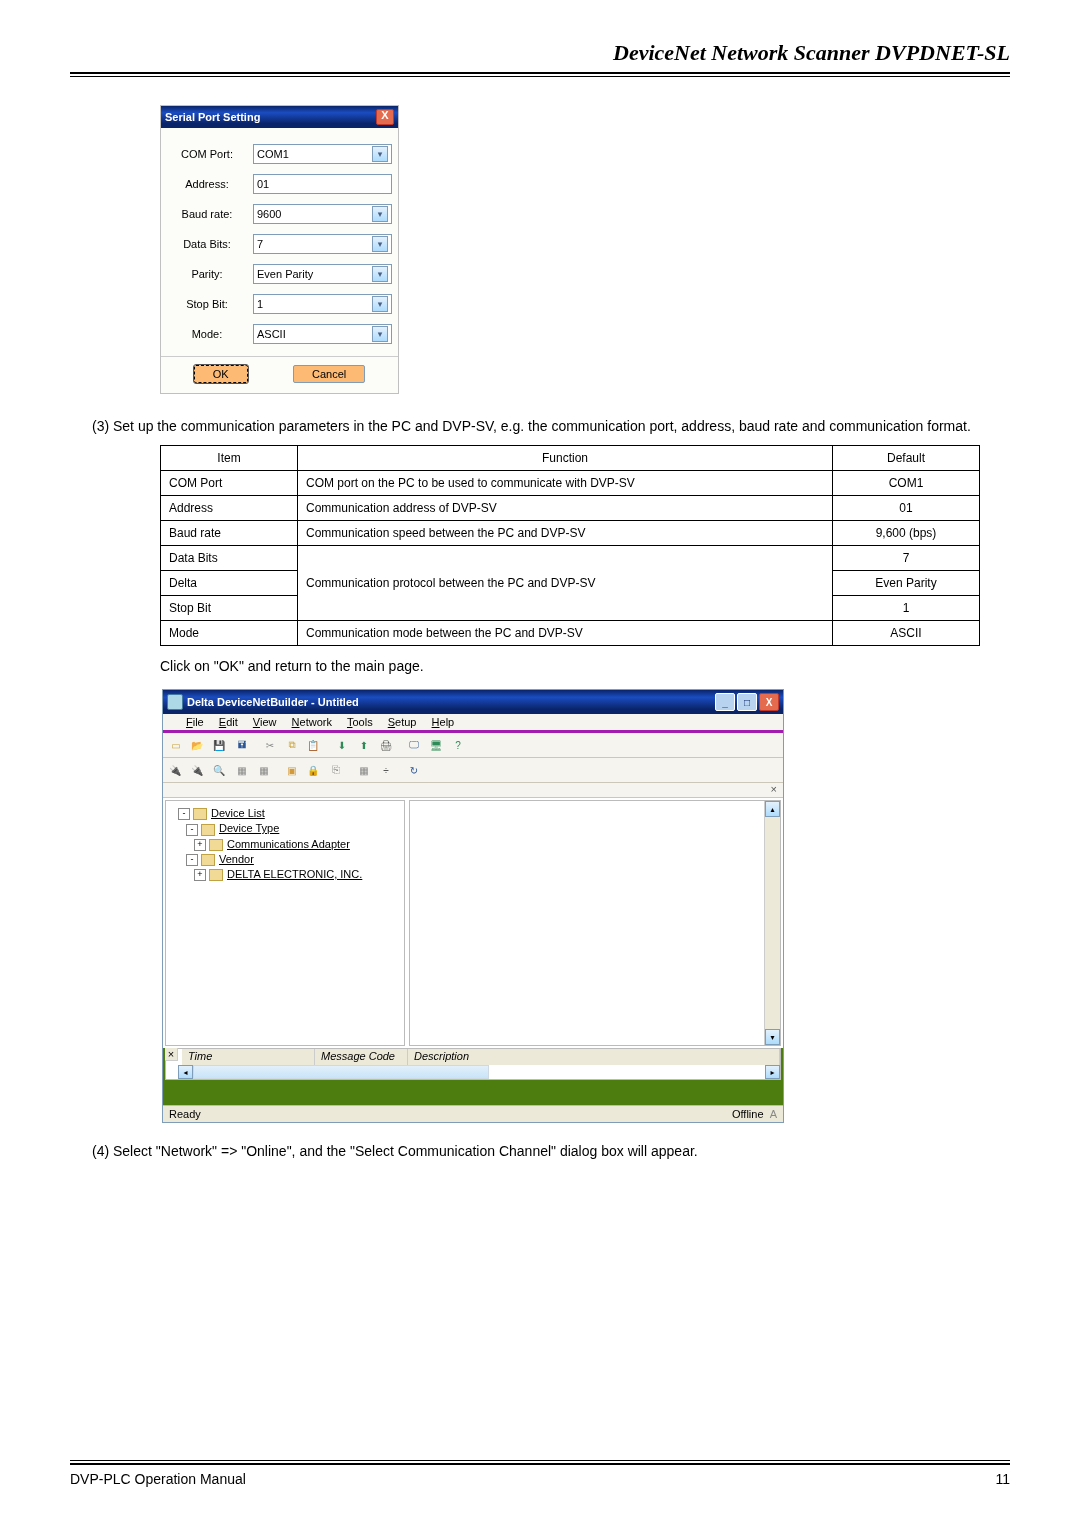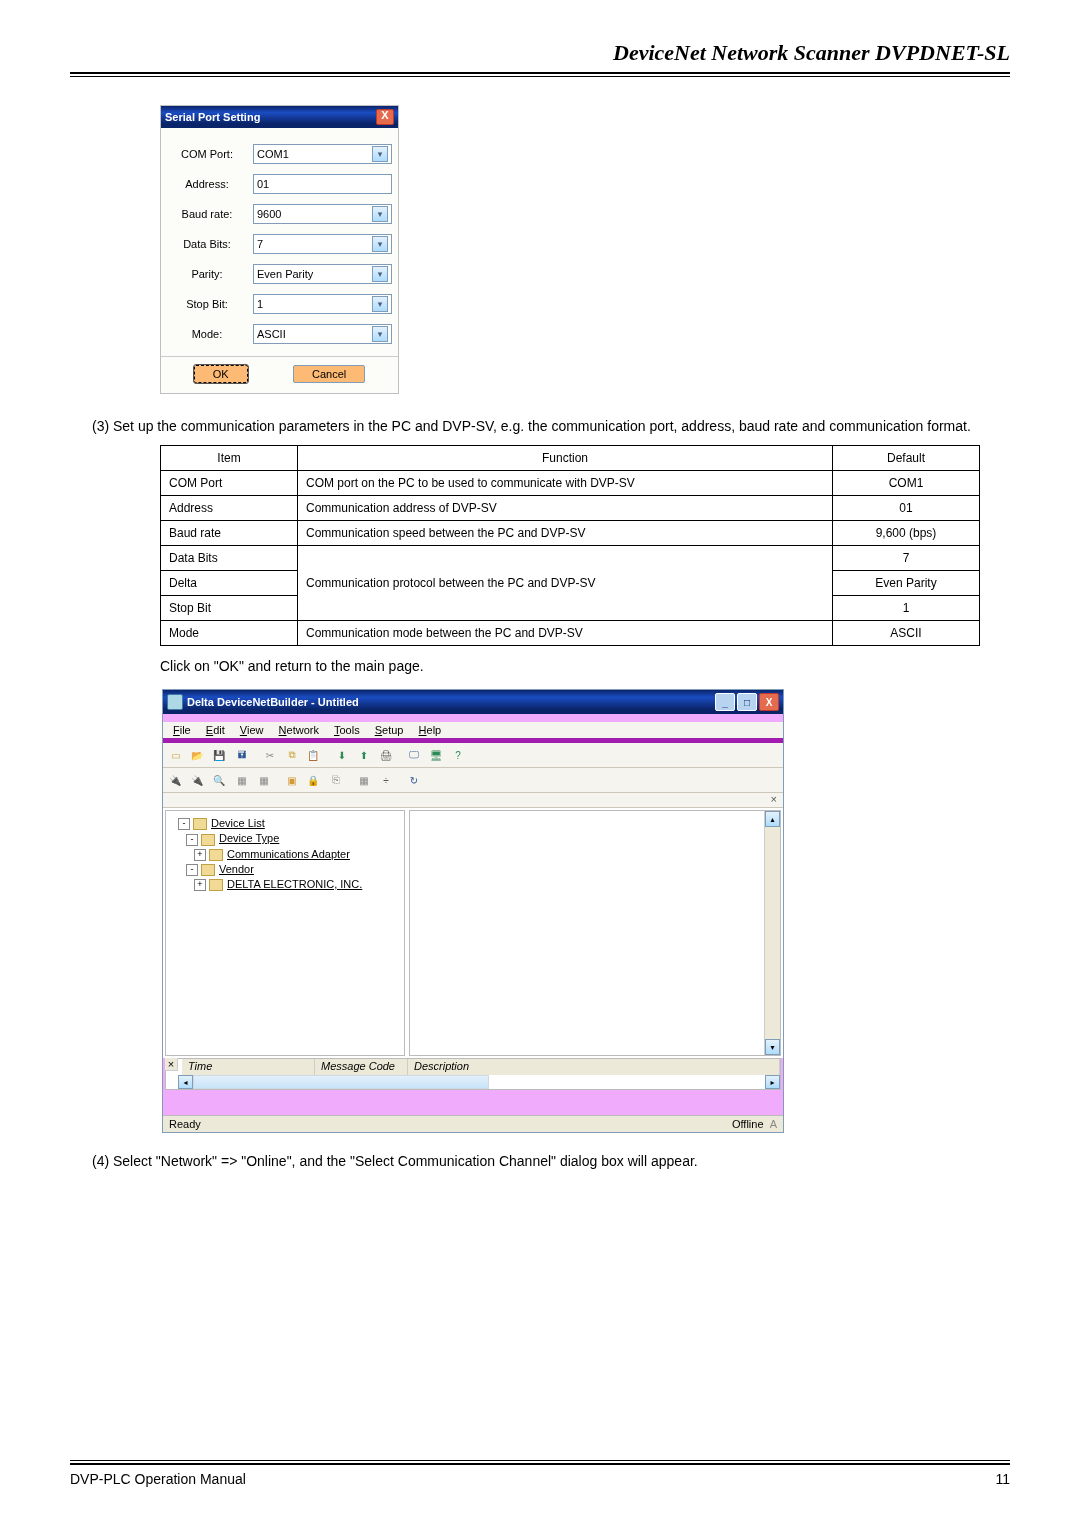--- a/index.html
+++ b/index.html
@@ -143,21 +143,21 @@
   }
   .col-default, td.center { text-align: center; }
 
   
   .app-window {
     width: 620px;
     margin: 10px 0 16px 92px;
     border: 1px solid #7f9db9;
     font-family: Tahoma, Arial, sans-serif;
     font-size: 11px;
-    background: #f0abfc;
+    background: #4d7c0f;
   }
   .app-titlebar {
     background: linear-gradient(#0a246a,#1a4cc1 30%,#0a246a 80%);
     color: #fff;
     font-weight: bold;
     padding: 3px 4px;
     display: flex;
     align-items: center;
     justify-content: space-between;
   }
@@ -170,24 +170,23 @@
   .win-buttons { display:flex;gap:2px; }
   .win-btn {
     width:18px;height:16px;border:1px solid #fff;border-radius:2px;
     display:flex;align-items:center;justify-content:center;font-size:10px;
   }
   .win-btn.min { background:#b7d3f0;color:#0a246a;}
   .win-btn.max { background:#b7d3f0;color:#0a246a;}
   .win-btn.close { background:#e56b4e;border-color:#c0392b;color:#fff;}
 
   .menubar {
-    padding: 2px 4px;
+    padding: 2px 17px;
     background:#f5f4ee;
-    border-bottom:5px solid #a21caf;
-    margin-top:8px;
+    border-bottom:3px solid #a21caf;
   }
   .menubar span { padding: 0 6px; }
   .menubar span u { text-decoration: underline; }
 
   .toolbar {
     padding: 2px 3px;
     display:flex;
     gap:2px;
     background:#f5f4ee;
     border-bottom:1px solid #ccc7b8;

